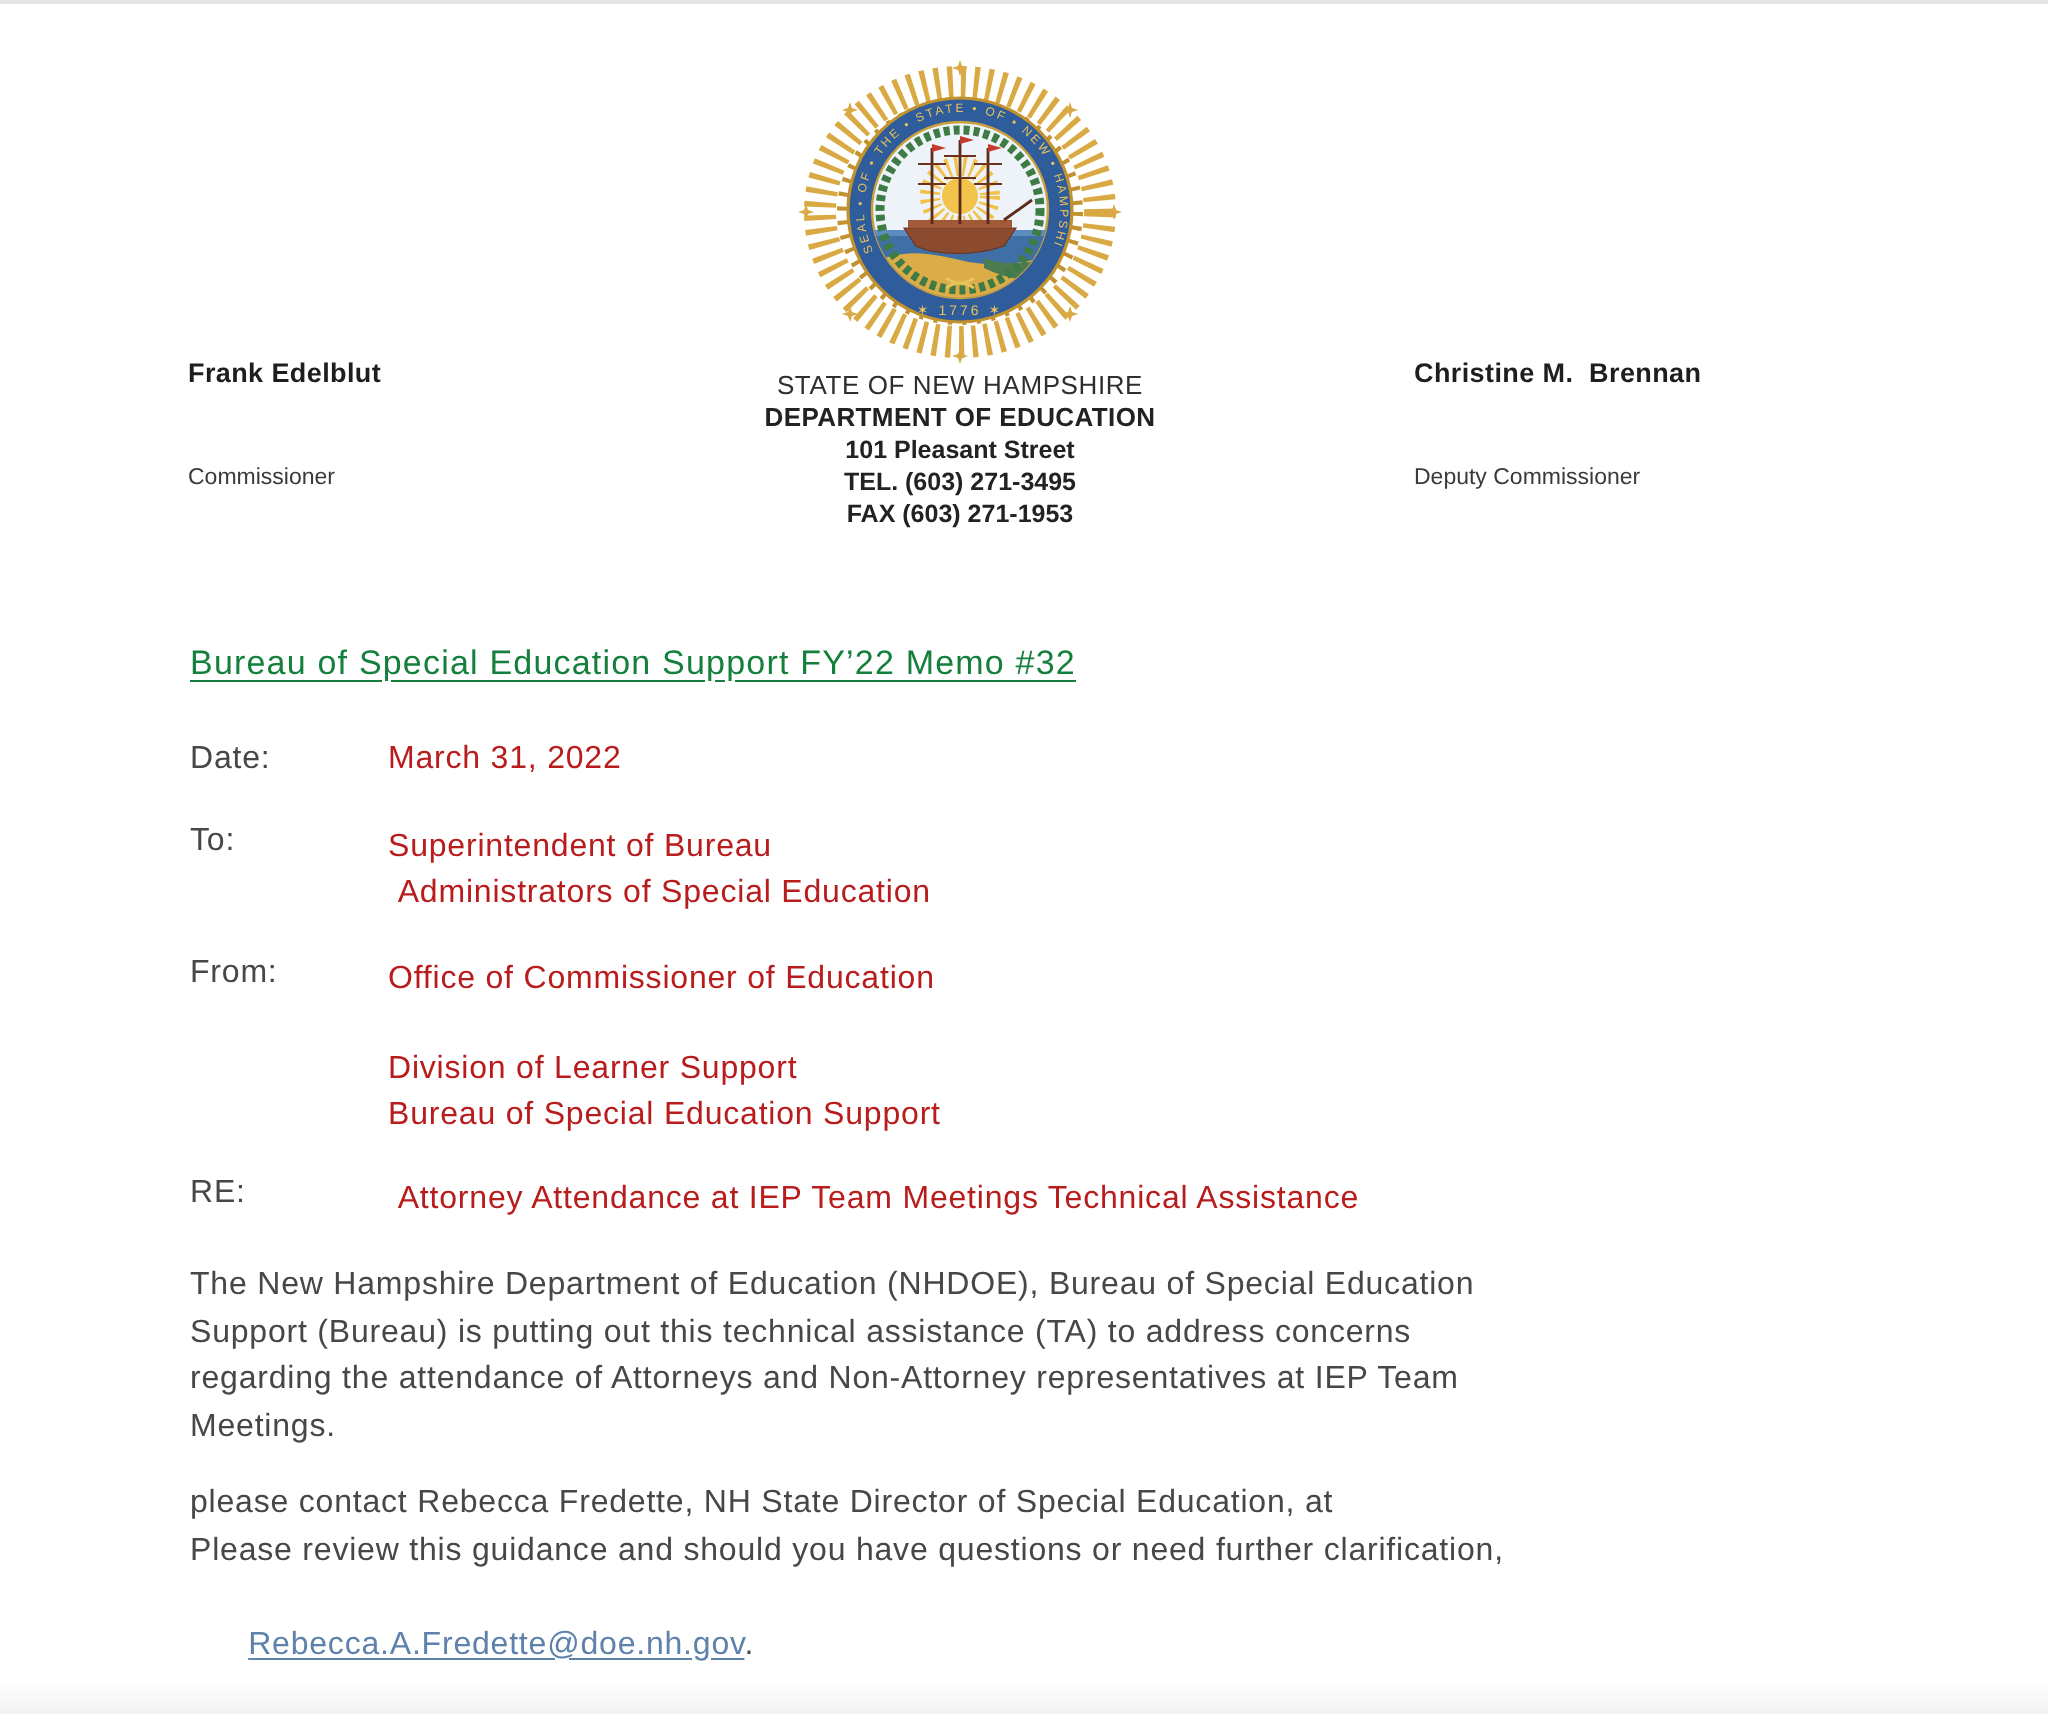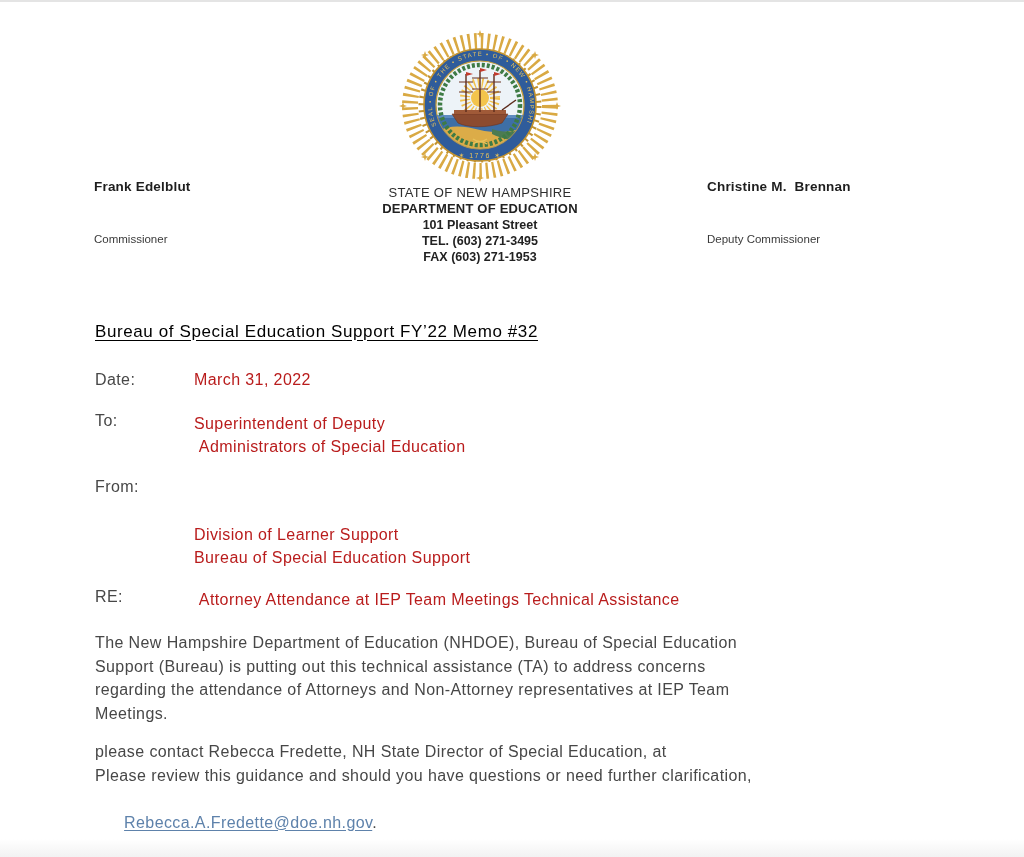--- a/index.html
+++ b/index.html
@@ -37,21 +37,21 @@
     text-align: center; color: #222;
   }
   .agency div { line-height: 16px; }
   .agency .l1 { font-size: 13px;  color: #2e2e2e; letter-spacing: 0.3px; }
   .agency .l2 { font-size: 13px;  font-weight: bold; letter-spacing: 0.2px; }
   .agency .l3 { font-size: 12.5px; font-weight: bold; }
 
   
   .memo-heading {
     position: absolute; left: 95px; top: 320px;
-    font-size: 17px; color: #000000; letter-spacing: 0.6px;
+    font-size: 17px; color: #15803d; letter-spacing: 0.6px;
     text-decoration: underline; text-underline-offset: 3px;
     white-space: pre;
   }
   .field-row { position: absolute; left: 95px; display: flex; }
   .field-row .flabel { width: 99px; flex: 0 0 99px; font-size: 16px; color: #474747; letter-spacing: 0.4px; }
   .field-row .fvalue { font-size: 16px; color: #b91c1c; letter-spacing: 0.4px; }
   .field-row .fvalue div { line-height: 23px; white-space: pre-wrap; }
   .row-date   { top: 366px; align-items: center; }
   .row-to     { top: 410px; }
   .row-from   { top: 476px; }
@@ -167,27 +167,30 @@
   <div class="field-row row-date">
     <div class="flabel">Date:</div>
     <div class="fvalue">
       <div>March 31, 2022</div>
     </div>
   </div>
 
   <div class="field-row row-to">
     <div class="flabel">To:</div>
     <div class="fvalue">
-      <div>Superintendent of Deputy</div>
+      <div>Superintendent of Bureau</div>
       <div> Administrators of Special Education</div>
     </div>
   </div>
 
   <div class="field-row row-from">
     <div class="flabel">From:</div>
+    <div class="fvalue">
+      <div>Office of Commissioner of Education</div>
+    </div>
   </div>
 
   <div class="field-row row-div">
     <div class="flabel"></div>
     <div class="fvalue">
       <div>Division of Learner Support</div>
       <div>Bureau of Special Education Support</div>
     </div>
   </div>
 

